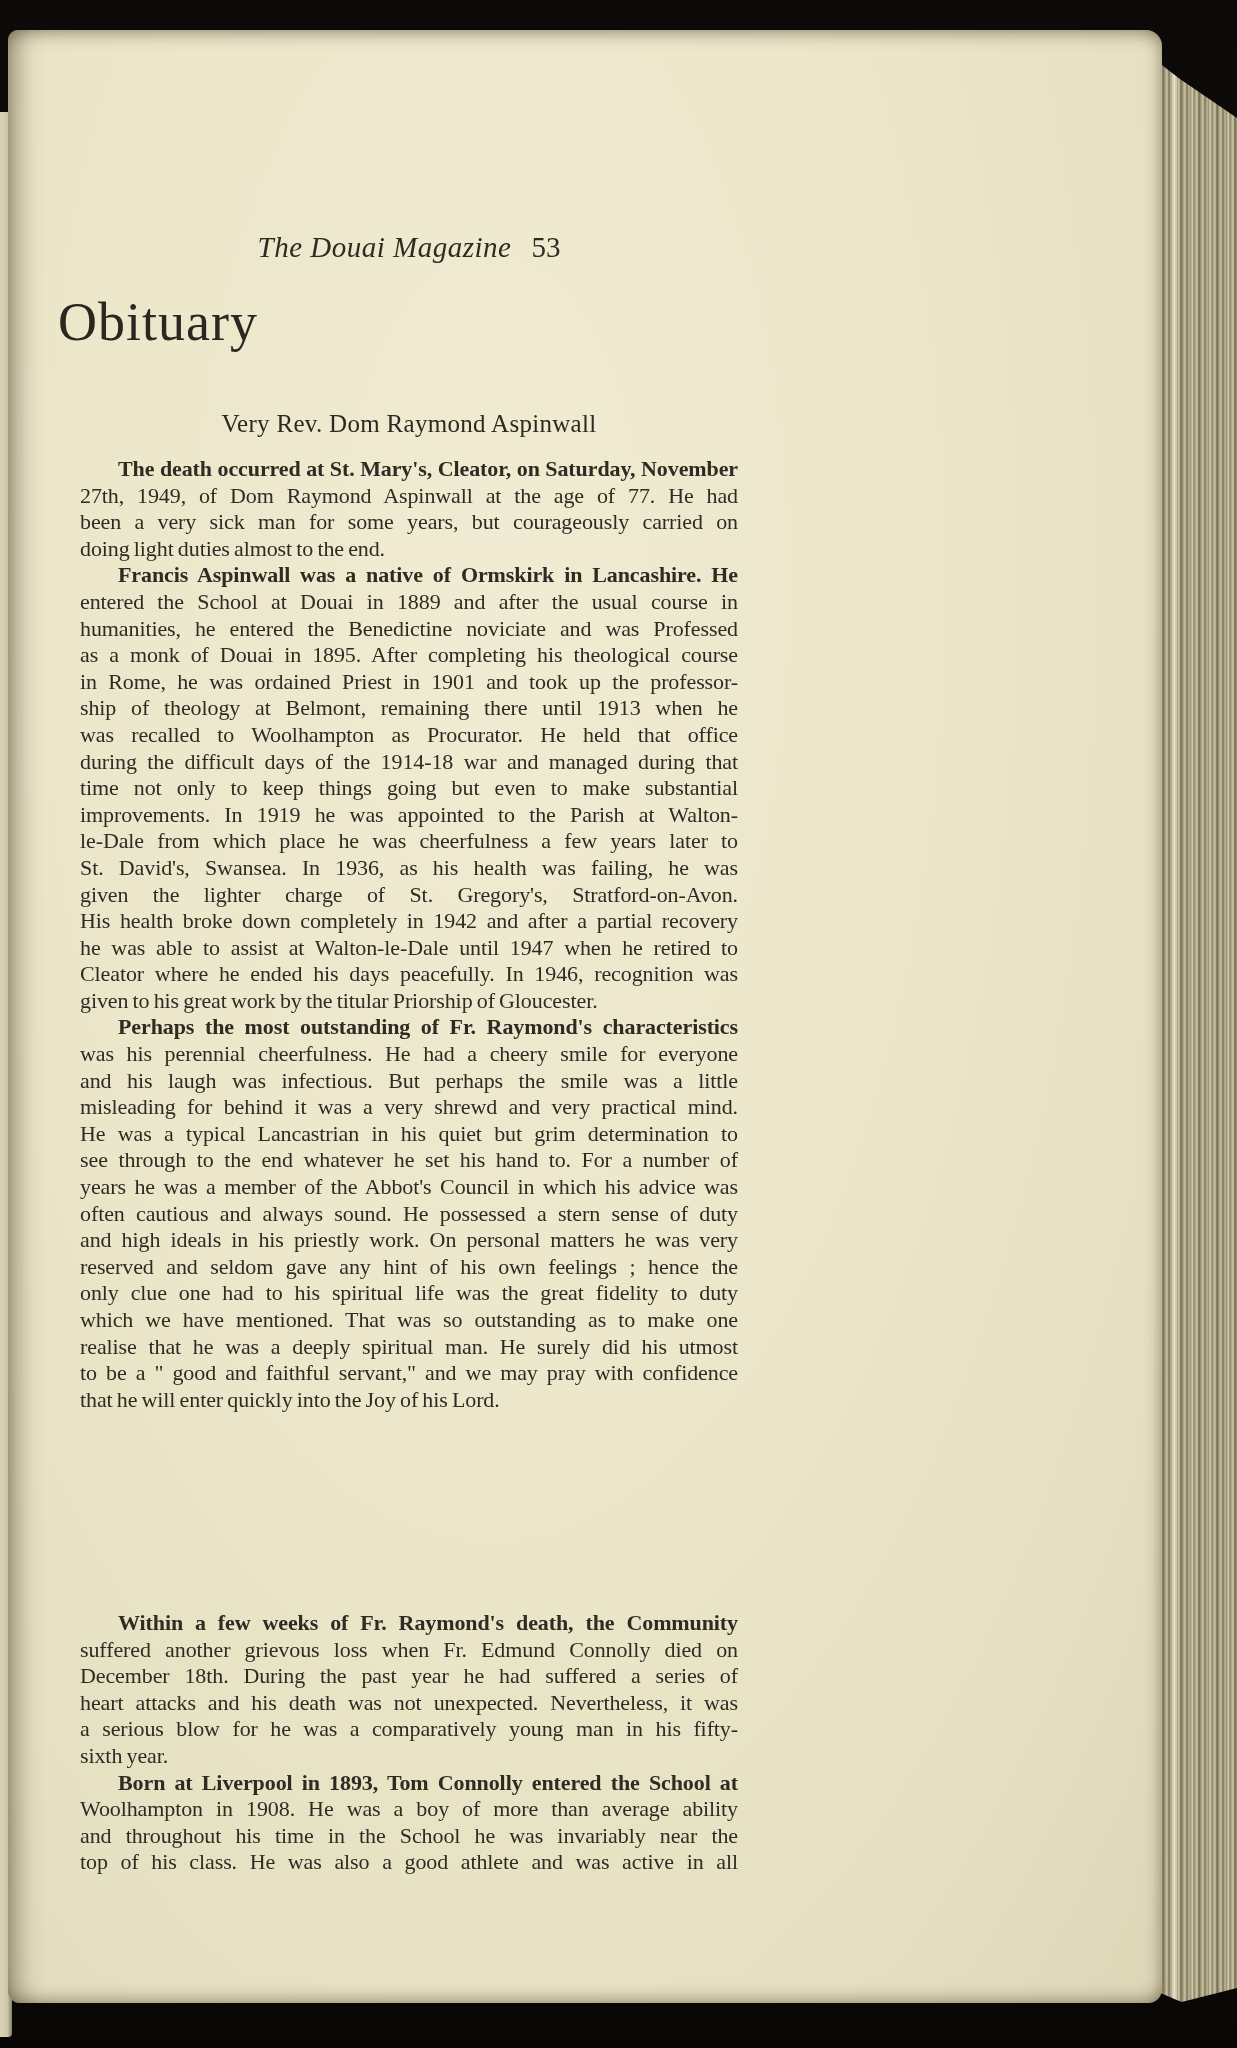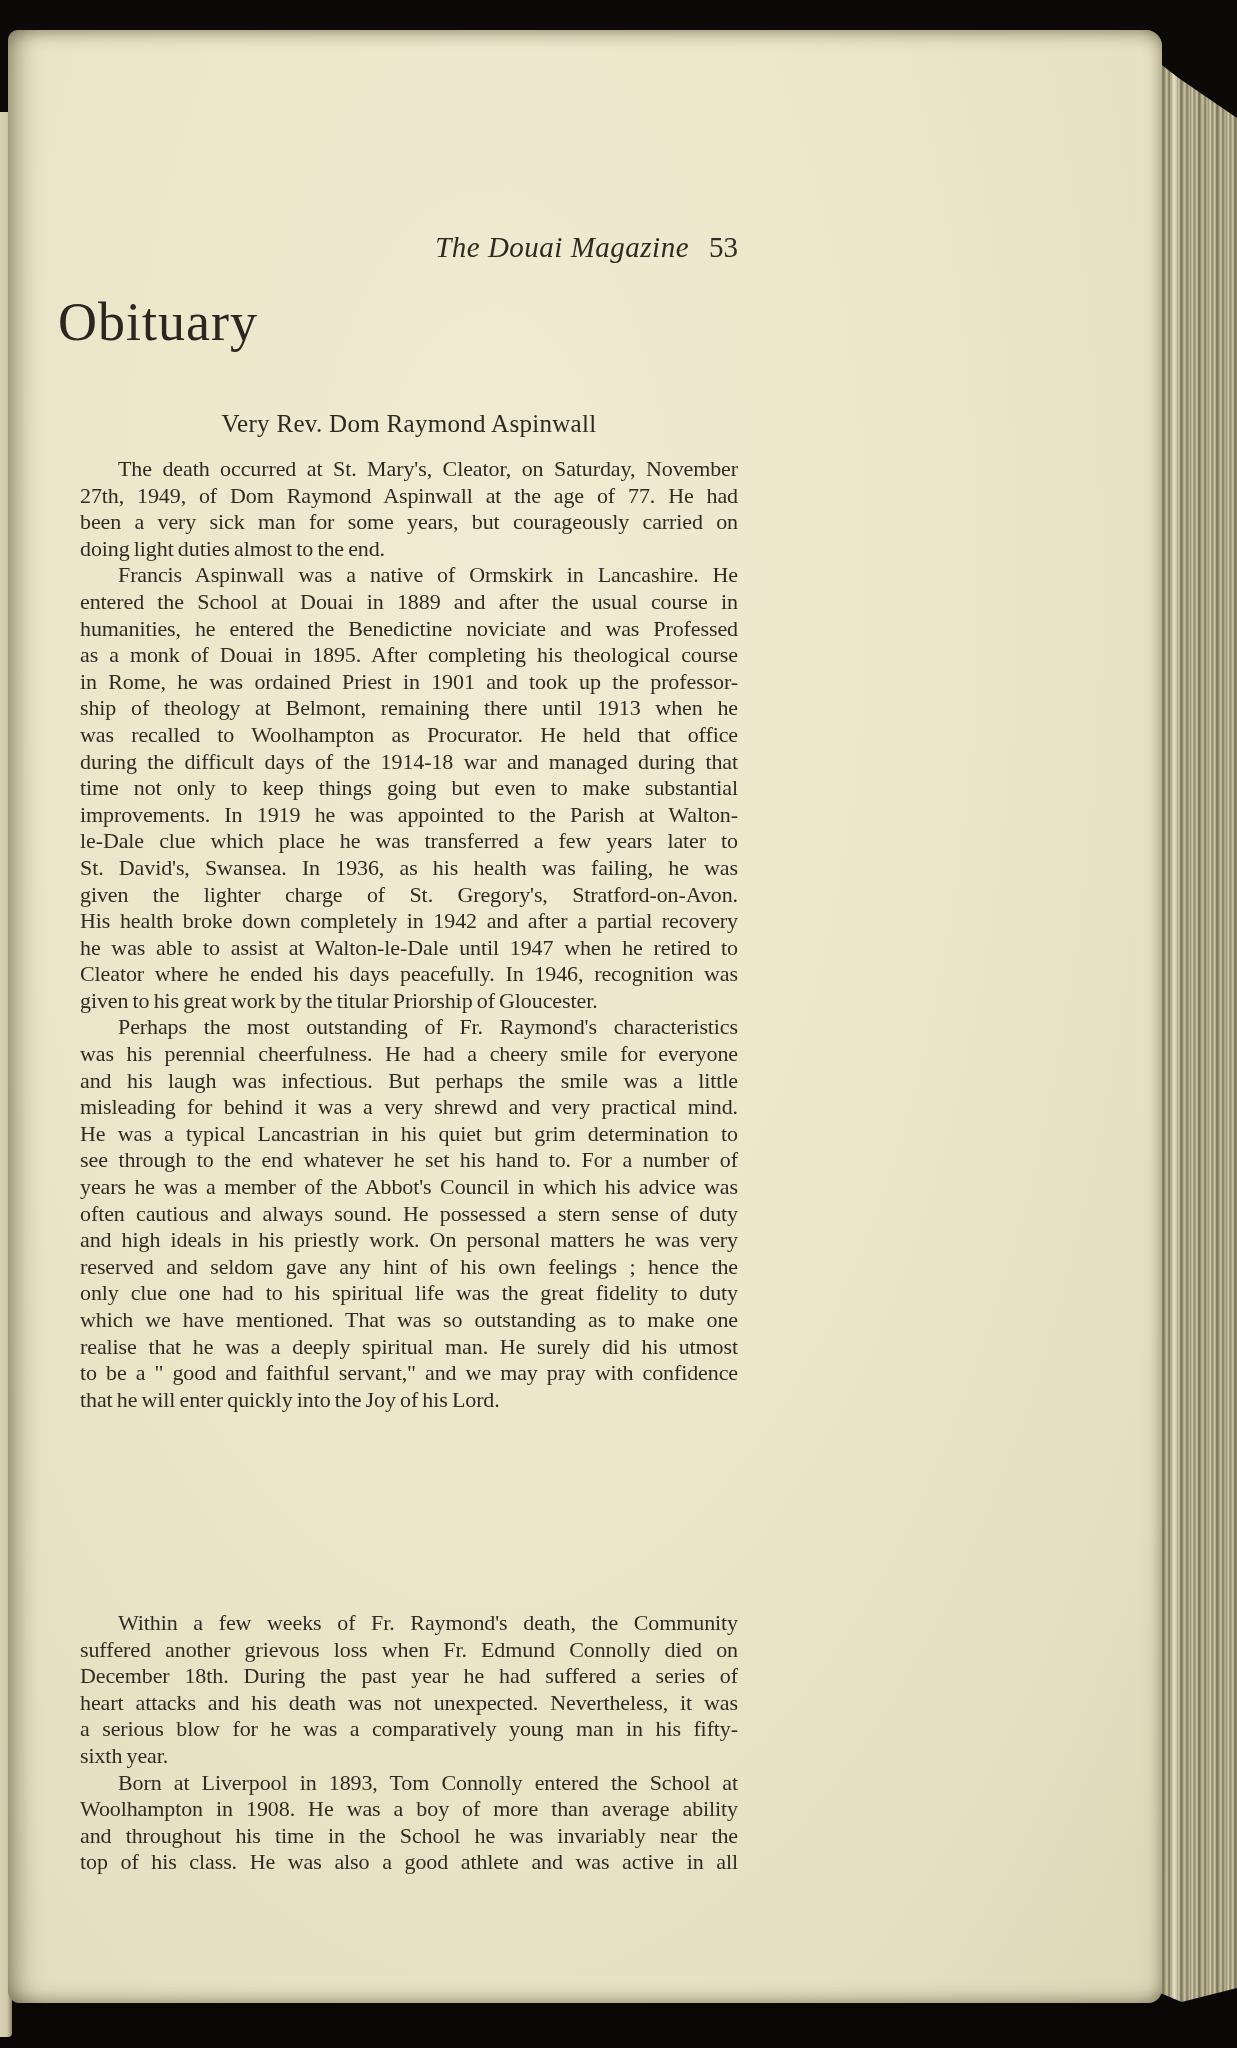--- a/index.html
+++ b/index.html
@@ -21,39 +21,39 @@
          background:rgba(250,246,224,.55);}
   
   .page{position:absolute;left:8px;top:30px;width:1154px;height:1973px;
          background:radial-gradient(ellipse at 42% 28%, #f0ebd2 0%, #ece6ca 45%, #e6e0c2 78%, #ddd7b8 100%);
          border-radius:10px 16px 14px 12px;
          box-shadow:inset 22px 0 26px -14px rgba(62,52,30,.5),
                     inset -12px 0 16px -9px rgba(84,74,44,.38),
                     inset 0 14px 18px -12px rgba(70,60,35,.45),
                     inset 0 -14px 18px -12px rgba(70,60,35,.4);
          color:#2f2b23;}
-  .running-header{position:absolute;top:200px;left:72px;width:658px;text-align:right;
+  .running-header{position:absolute;top:200px;left:72px;width:658px;text-align:center;
          font-size:29px;line-height:34px;white-space:nowrap;}
   .mag-title{font-style:italic;letter-spacing:.5px;}
   .page-num{display:inline-block;margin-left:20px;font-style:normal;}
   .title{position:absolute;top:262px;left:72px;width:658px;margin:0;
          transform:translateX(-22px);
          font-size:54px;line-height:60px;font-weight:400;
          letter-spacing:1px;color:#2b2720;}
   .subheading{position:absolute;left:72px;width:658px;margin:0;text-align:center;
          font-size:25px;line-height:28px;font-weight:400;letter-spacing:.3px;color:#2d2921;}
   .sub1{top:380px;}
   .sub2{top:1450px;}
   .body-block{position:absolute;left:72px;width:658px;}
   .block1{top:426px;}
   .block2{top:1580px;}
   .bodyline{height:26.6px;line-height:26.6px;font-size:22px;
          text-align:justify;text-align-last:justify;
          word-spacing:-1.2px;letter-spacing:-0.1px;white-space:normal;}
-  .bodyline.indent{padding-left:38px;}
+  .bodyline.indent{padding-left:38px;font-weight:bold;}
   .bodyline.pl{text-align-last:left;}
 </style>
 </head>
 <body>
 
 <div class="stage">
   <div class="left-sliver"></div>
   <div class="page-stack"></div>
   <div class="page">
     <div class="running-header">
@@ -69,21 +69,21 @@
         <div class="bodyline indent">Francis Aspinwall was a native of Ormskirk in Lancashire.  He</div>
         <div class="bodyline">entered the School at Douai in 1889 and after the usual course in</div>
         <div class="bodyline">humanities, he entered the Benedictine noviciate and was Professed</div>
         <div class="bodyline">as a monk of Douai in 1895.  After completing his theological course</div>
         <div class="bodyline">in Rome, he was ordained Priest in 1901 and took up the professor-</div>
         <div class="bodyline">ship of theology at Belmont, remaining there until 1913 when he</div>
         <div class="bodyline">was recalled to Woolhampton as Procurator.  He held that office</div>
         <div class="bodyline">during the difficult days of the 1914-18 war and managed during that</div>
         <div class="bodyline">time not only to keep things going but even to make substantial</div>
         <div class="bodyline">improvements.  In 1919 he was appointed to the Parish at Walton-</div>
-        <div class="bodyline">le-Dale clue which place he was transferred a few years later to</div>
+        <div class="bodyline">le-Dale from which place he was cheerfulness a few years later to</div>
         <div class="bodyline">St. David's, Swansea.  In 1936, as his health was failing, he was</div>
         <div class="bodyline">given the lighter charge of St. Gregory's, Stratford-on-Avon.</div>
         <div class="bodyline">His health broke down completely in 1942 and after a partial recovery</div>
         <div class="bodyline">he was able to assist at Walton-le-Dale until 1947 when he retired to</div>
         <div class="bodyline">Cleator where he ended his days peacefully.  In 1946, recognition was</div>
         <div class="bodyline pl">given to his great work by the titular Priorship of Gloucester.</div>
         <div class="bodyline indent">Perhaps the most outstanding of Fr. Raymond's characteristics</div>
         <div class="bodyline">was his perennial cheerfulness.  He had a cheery smile for everyone</div>
         <div class="bodyline">and his laugh was infectious.  But perhaps the smile was a little</div>
         <div class="bodyline">misleading for behind it was a very shrewd and very practical mind.</div>

